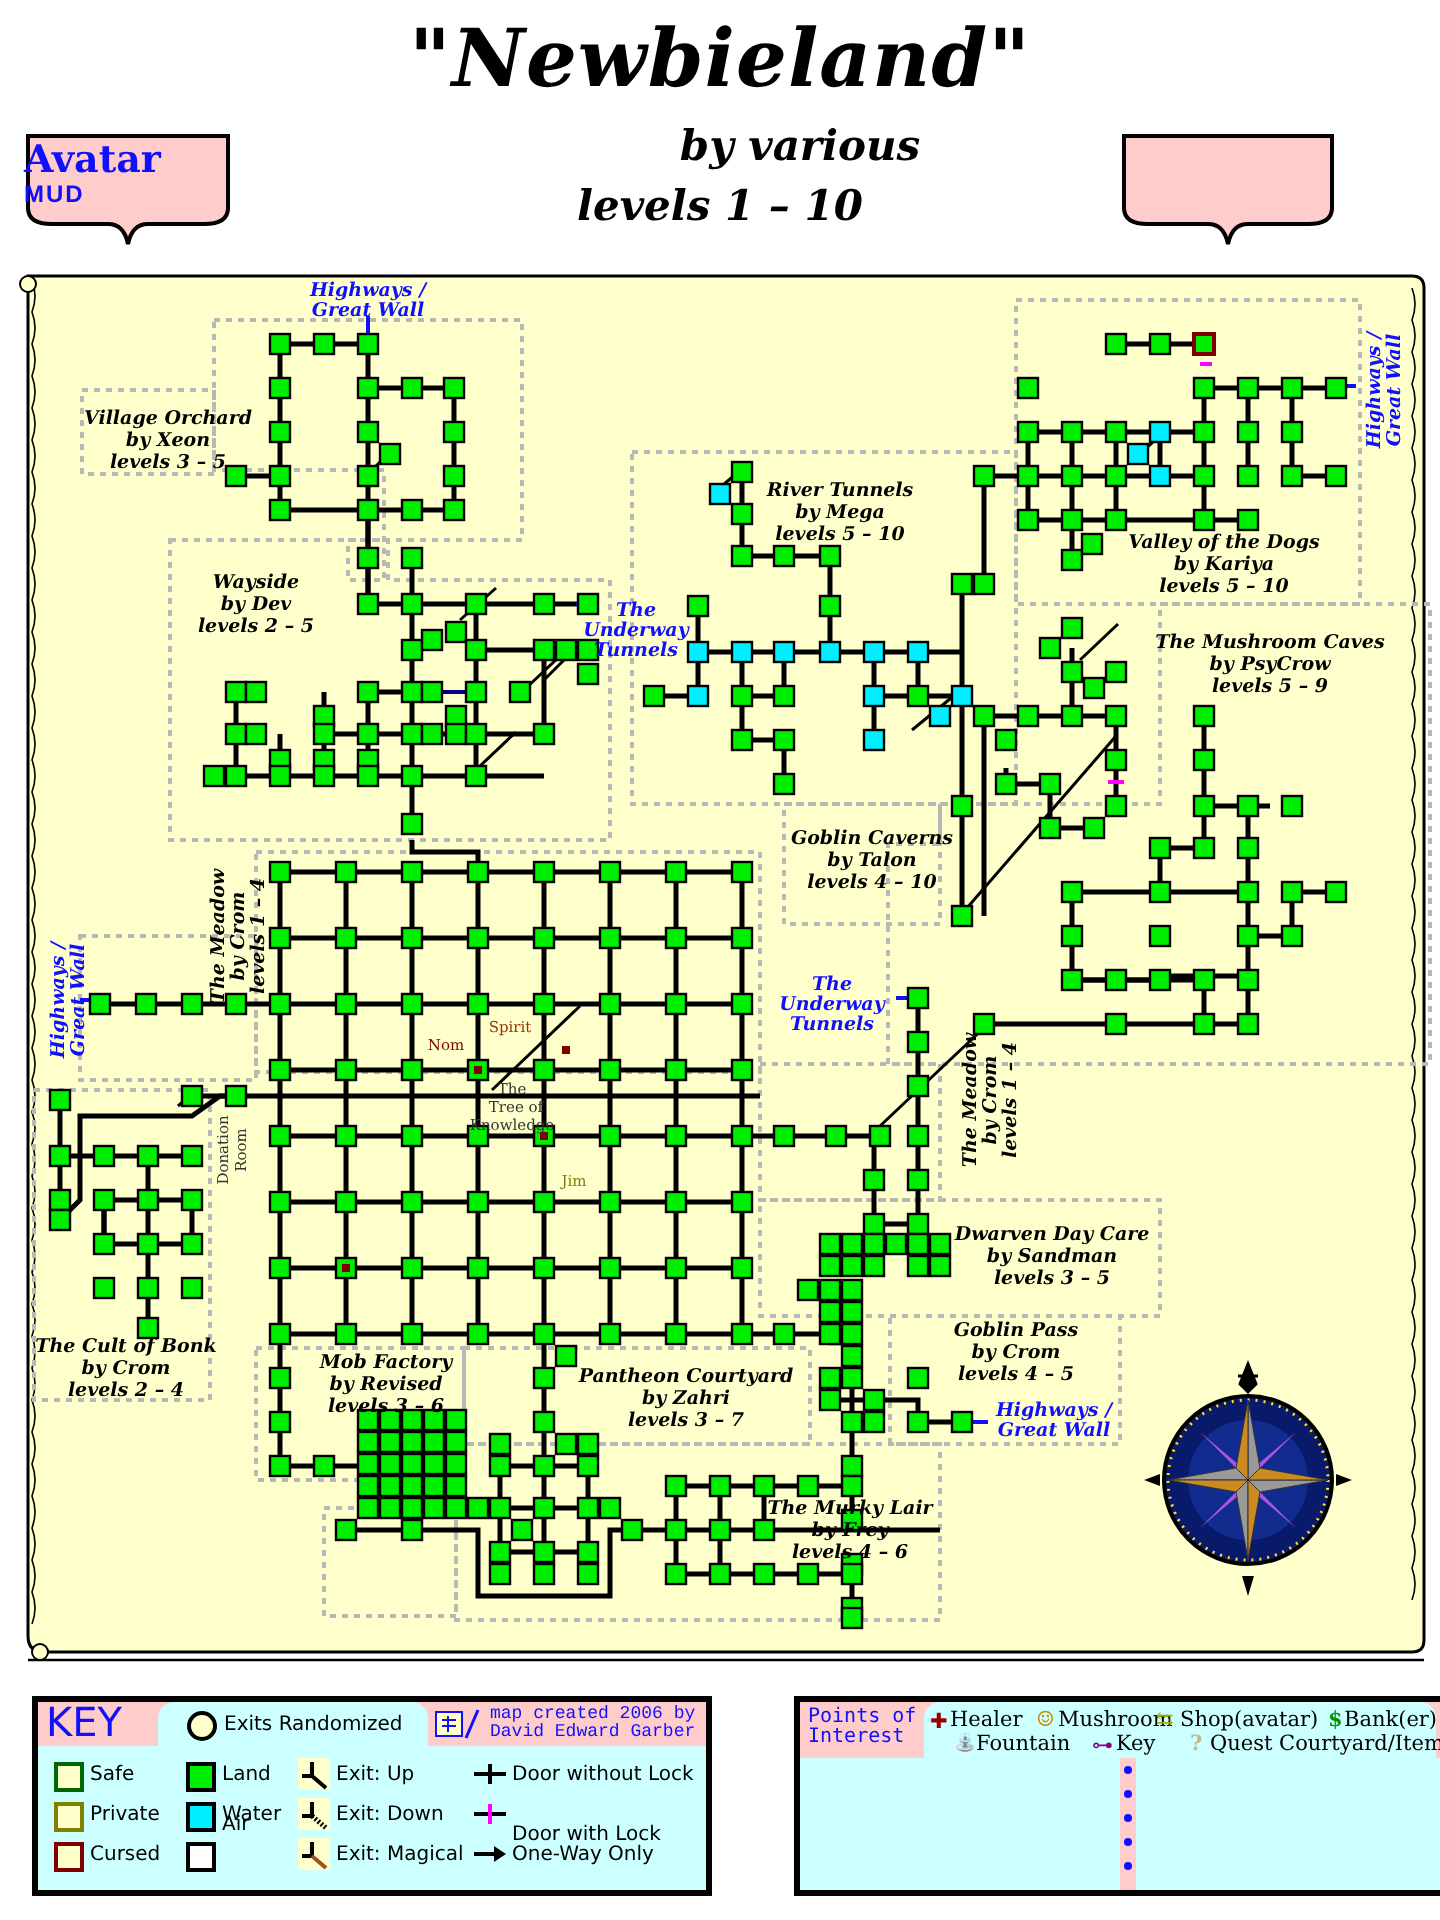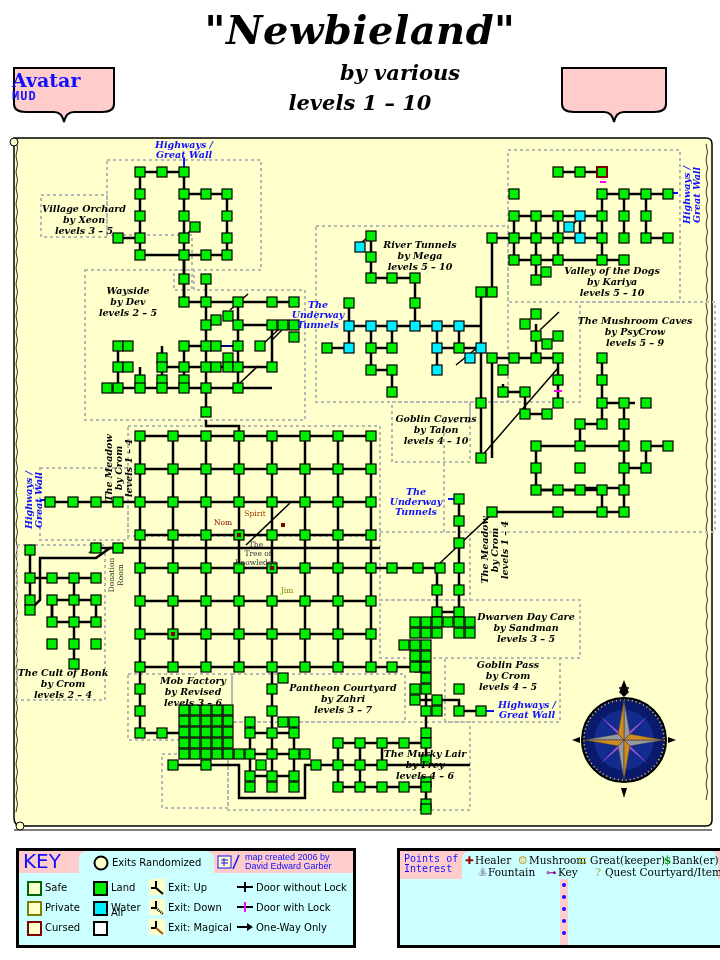--- a/index.html
+++ b/index.html
@@ -8,29 +8,29 @@
   .subtitle{position:absolute;left:0;width:720px;text-align:center;font-family:"DejaVu Serif",serif;font-style:italic;font-weight:bold;font-size:21px;color:#000;}
   .sub1{top:60px;margin-left:40px;}
   .sub2{top:90px;}
   .banner{position:absolute;top:66px;width:104px;height:60px;}
   .banner svg{position:absolute;left:0;top:0;}
   .banner .btext{position:absolute;left:0;width:104px;color:#1010ff;}
   .bl{left:12px;}
   .br{left:560px;width:108px;}
   .br .btext{width:108px;font-family:"DejaVu Sans Mono",monospace;font-size:12.5px;line-height:14px;top:5px;}
   .bl .b1{top:3px;font-family:"DejaVu Serif",serif;font-size:19px;font-weight:bold;}
-  .bl .b2{top:24px;font-family:Liberation Mono, monospace;font-size:12px;font-weight:bold;letter-spacing:1px;}
+  .bl .b2{top:24px;font-family:Liberation Sans, sans-serif;font-size:12px;font-weight:bold;letter-spacing:1px;}
   #map{position:absolute;left:0;top:130px;}
   .key{position:absolute;left:16px;top:848px;width:334px;height:94px;background:#ccffff;border:3px solid #000;}
   .poi{position:absolute;left:369px;top:848px;width:336px;height:94px;background:#ccffff;border:3px solid #000;margin-left:28px;}
   .keyhead{position:absolute;left:0;top:0;width:334px;height:22px;background:#ffcccc;}
   .keytitle{position:absolute;left:4px;top:-2px;font-family:"DejaVu Sans",sans-serif;font-size:20px;color:#1010ff;}
   .keytab{position:absolute;left:60px;top:0;width:135px;height:24px;background:#ccffff;border-radius:8px 8px 0 0;}
   .kt{position:absolute;font-family:"DejaVu Sans",sans-serif;font-size:10px;color:#000;white-space:nowrap;}
-  .credit{position:absolute;left:226px;top:2px;font-family:Liberation Sans, sans-serif;font-size:9px;line-height:9px;color:#1010ff;}
+  .credit{position:absolute;left:226px;top:2px;font-family:Liberation Mono, monospace;font-size:9px;line-height:9px;color:#1010ff;}
   .sw{position:absolute;width:11px;height:11px;border:2px solid #000;}
   .poihead{position:absolute;left:0;top:0;width:336px;height:28px;background:#ffcccc;}
   .poitab{position:absolute;left:62px;top:0;width:256px;height:30px;background:#ccffff;border-radius:8px 8px 0 0;}
   .poititle{position:absolute;left:4px;top:3px;font-family:"DejaVu Sans Mono",monospace;font-size:10px;line-height:10px;color:#1010ff;}
   .pt{position:absolute;font-family:"DejaVu Serif",serif;font-size:10.5px;color:#000;white-space:nowrap;}
   .poistrip{position:absolute;left:160px;top:28px;width:8px;height:66px;background:#ffcccc;}
   .dot{position:absolute;left:2px;width:4px;height:4px;border-radius:50%;background:#1010ff;}
   .north{position:absolute;left:320px;top:2px;width:14px;height:26px;background:#ffcccc;font-family:"DejaVu Sans",sans-serif;font-size:9px;color:#1010ff;text-align:center;line-height:10px;}
 </style>
 </head>
@@ -705,39 +705,39 @@
   <div class="kt" style="left:149px;top:71px">Exit: Magical</div>
 
   <svg style="position:absolute;left:218px;top:30px" width="16" height="12">
       <path d="M0,6 L16,6 M8,1 L8,11" stroke="#000" stroke-width="2"></path>
     </svg>
   <div class="kt" style="left:237px;top:31px">Door without Lock</div>
   <svg style="position:absolute;left:218px;top:50px" width="16" height="12">
       <path d="M0,6 L16,6" stroke="#000" stroke-width="2"></path>
       <path d="M8,1 L8,11" stroke="#ff00ff" stroke-width="2"></path>
     </svg>
-  <div class="kt" style="left:237px;top:51px">Door with Lock</div>
+  <div class="kt" style="left:237px;top:61px">Door with Lock</div>
   <svg style="position:absolute;left:218px;top:70px" width="16" height="12">
       <path d="M0,6 L11,6" stroke="#000" stroke-width="2"></path>
       <path d="M10,2 L16,6 L10,10 Z" fill="#000"></path>
     </svg>
   <div class="kt" style="left:237px;top:71px">One-Way Only</div>
 </div>
 
 <div class="poi">
   <div class="poihead"></div>
   <div class="poitab"></div>
   <div class="poititle"><span>Points of</span><br><span>Interest</span></div>
 
   <span class="pt" style="left:65px;top:3px;color:#990000">✚</span>
   <span class="pt" style="left:75px;top:3px">Healer</span>
   <span class="pt" style="left:118px;top:3px;color:#cc8800">☺</span>
   <span class="pt" style="left:129px;top:3px">Mushroom</span>
   <span class="pt" style="left:178px;top:3px;color:#aaaa00">⇆</span>
-  <span class="pt" style="left:190px;top:3px">Great(keeper)</span>
+  <span class="pt" style="left:190px;top:3px">Shop(avatar)</span>
   <span class="pt" style="left:264px;top:3px;color:#009900;font-weight:bold">$</span>
   <span class="pt" style="left:272px;top:3px">Bank(er)</span>
 
   <span class="pt" style="left:77px;top:15px;color:#000088;font-size:9px">⛲</span>
   <span class="pt" style="left:88px;top:15px">Fountain</span>
   <span class="pt" style="left:146px;top:15px;color:#880088">⊶</span>
   <span class="pt" style="left:158px;top:15px">Key</span>
   <span class="pt" style="left:195px;top:15px;color:#bbbb88;font-weight:bold">?</span>
   <span class="pt" style="left:205px;top:15px">Quest Courtyard/Item</span>
 

